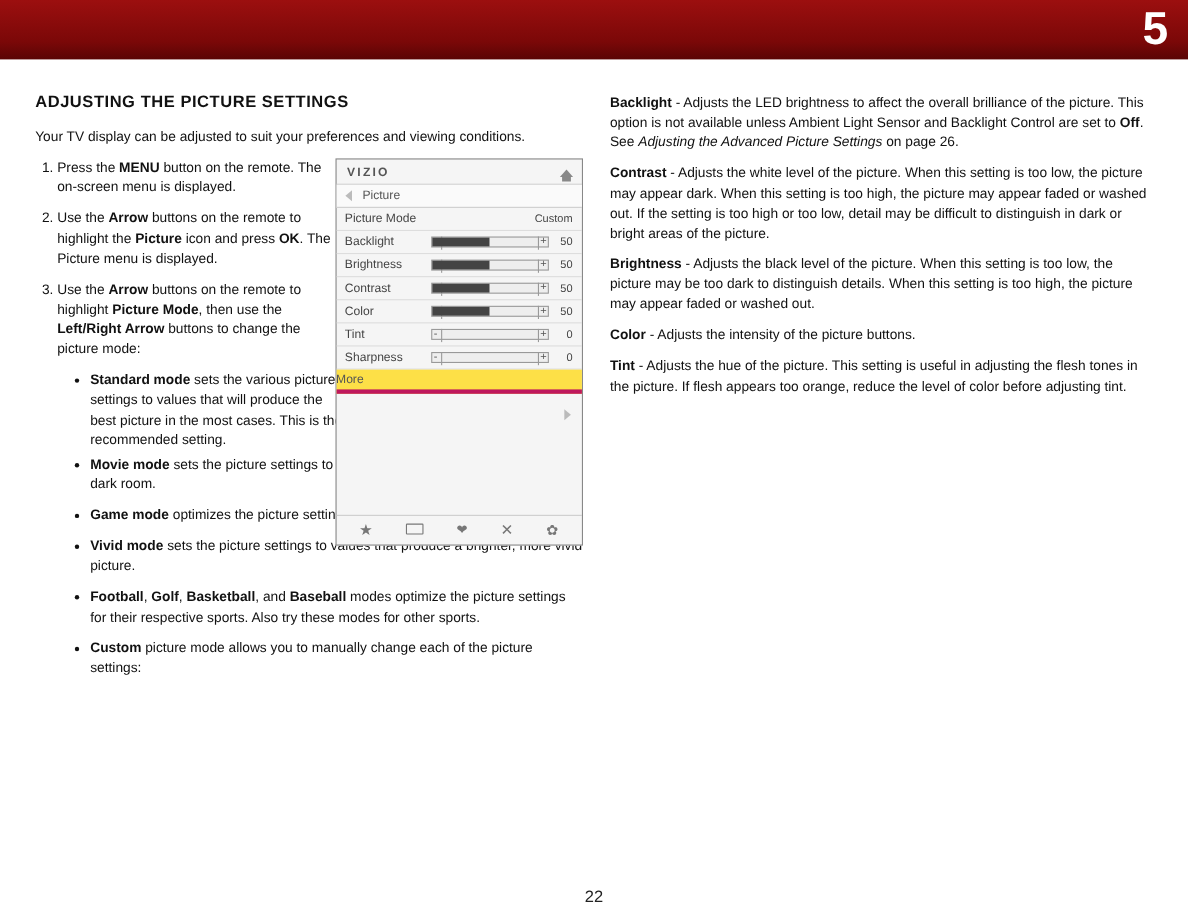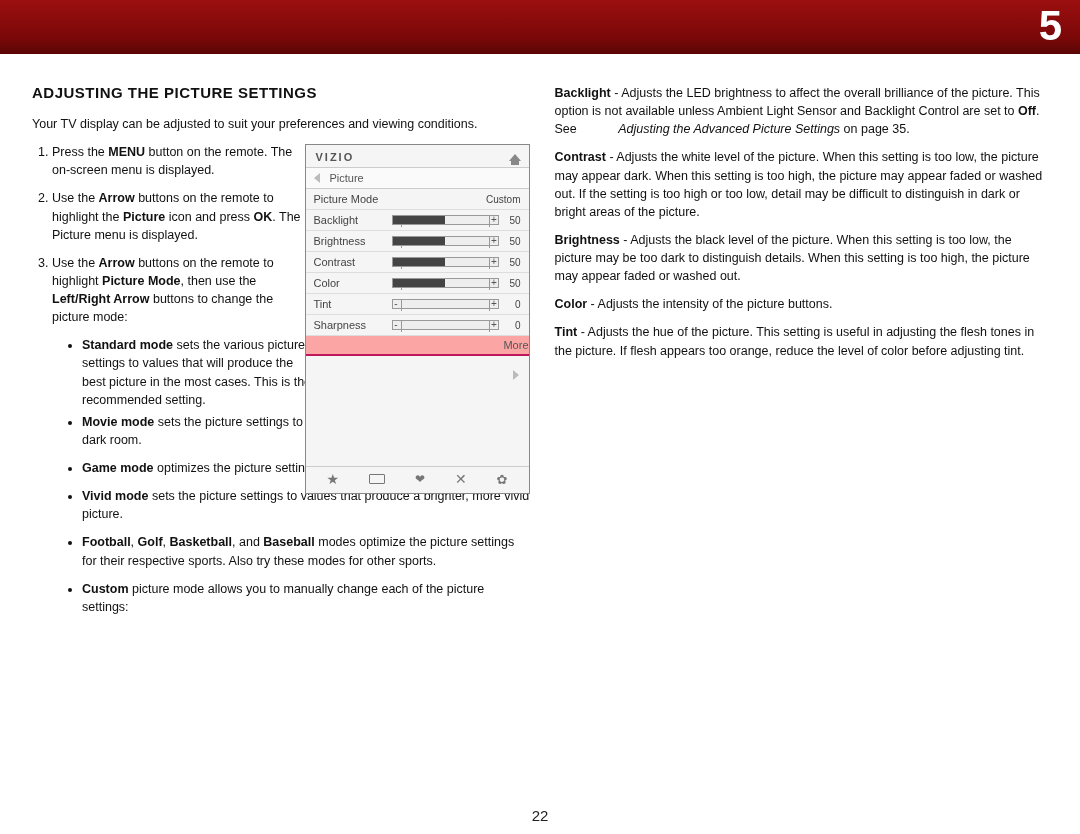--- a/index.html
+++ b/index.html
@@ -34,21 +34,21 @@
   .col { flex: 1 1 0; }
   .col.left { position: relative; }
   h2 {
     font-size: 15px;
     font-weight: 800;
     letter-spacing: .5px;
     margin-bottom: 14px;
   }
   p { margin: 0 0 10px 0; line-height: 1.45; }
   b { font-weight: 700; }
-  i { font-style: italic; margin-left: 38px; }
+  i { font-style: italic; }
   ol { list-style: decimal; padding-left: 20px; }
   ol > li { margin-bottom: 10px; line-height: 1.45; }
   ul.bullets { list-style: disc; padding-left: 30px; }
   ul.bullets li { margin-bottom: 10px; line-height: 1.45; }
   .narrow { max-width: 280px; }
   
   .osd {
     position: absolute;
     top: 60px;
     right: 0;
@@ -92,21 +92,21 @@
     position:relative;
   }
   .slider .fill{ position:absolute;top:0;bottom:0;left:0;background:#444; }
   .slider .minus,.slider .plus{
     position:absolute;top:-1px;width:10px;height:12px;line-height:10px;text-align:center;
     color:#555;font-size:10px;
   }
   .slider .minus{left:-1px;border-right:1px solid #999;}
   .slider .plus{right:-1px;border-left:1px solid #999;}
   .osd-more{
-    text-align:right;padding:3px 0;border-bottom:2px solid #be185d;background:#fca5a5;color:#555;
+    text-align:left;padding:3px 0;border-bottom:4px solid #be185d;background:#fde047;color:#555;
   }
   .osd-space{ height:110px; position:relative;}
   .osd-space .tri-r{
     position:absolute;right:10px;top:14px;width:0;height:0;
     border-top:5px solid transparent;border-bottom:5px solid transparent;border-left:6px solid #bbb;
   }
   .osd-foot{
     display:flex;justify-content:space-around;align-items:center;
     padding:4px 6px 6px;border-top:1px solid #ccc;color:#777;
   }
@@ -228,21 +228,21 @@
         <span class="ic">★</span>
         <span class="ic rect"></span>
         <span class="ic down">❤</span>
         <span class="ic">✕</span>
         <span class="ic gear">✿</span>
       </div>
     </div>
   </div>
 
   <div class="col right">
-    <p><b>Backlight</b><span> - Adjusts the LED brightness to affect the overall brilliance of the picture. This option is not available unless Ambient Light Sensor and Backlight Control are set to </span><b>Off</b><span>. See </span><i>Adjusting the Advanced Picture Settings</i><span> on page 35.</span></p>
+    <p><b>Backlight</b><span> - Adjusts the LED brightness to affect the overall brilliance of the picture. This option is not available unless Ambient Light Sensor and Backlight Control are set to </span><b>Off</b><span>. See </span><i>Adjusting the Advanced Picture Settings</i><span> on page 26.</span></p>
     <p><b>Contrast</b><span> - Adjusts the white level of the picture. When this setting is too low, the picture may appear dark. When this setting is too high, the picture may appear faded or washed out. If the setting is too high or too low, detail may be difficult to distinguish in dark or bright areas of the picture.</span></p>
     <p><b>Brightness</b><span> - Adjusts the black level of the picture. When this setting is too low, the picture may be too dark to distinguish details. When this setting is too high, the picture may appear faded or washed out.</span></p>
     <p><b>Color</b><span> - Adjusts the intensity of the picture buttons.</span></p>
     <p style="margin-top:7px"><b>Tint</b><span> - Adjusts the hue of the picture. This setting is useful in adjusting the flesh tones in the picture. If flesh appears too orange, reduce the level of color before adjusting tint.</span></p>
   </div>
 </div>
 
 <div class="pageno">22</div>
 
 </body></html>

